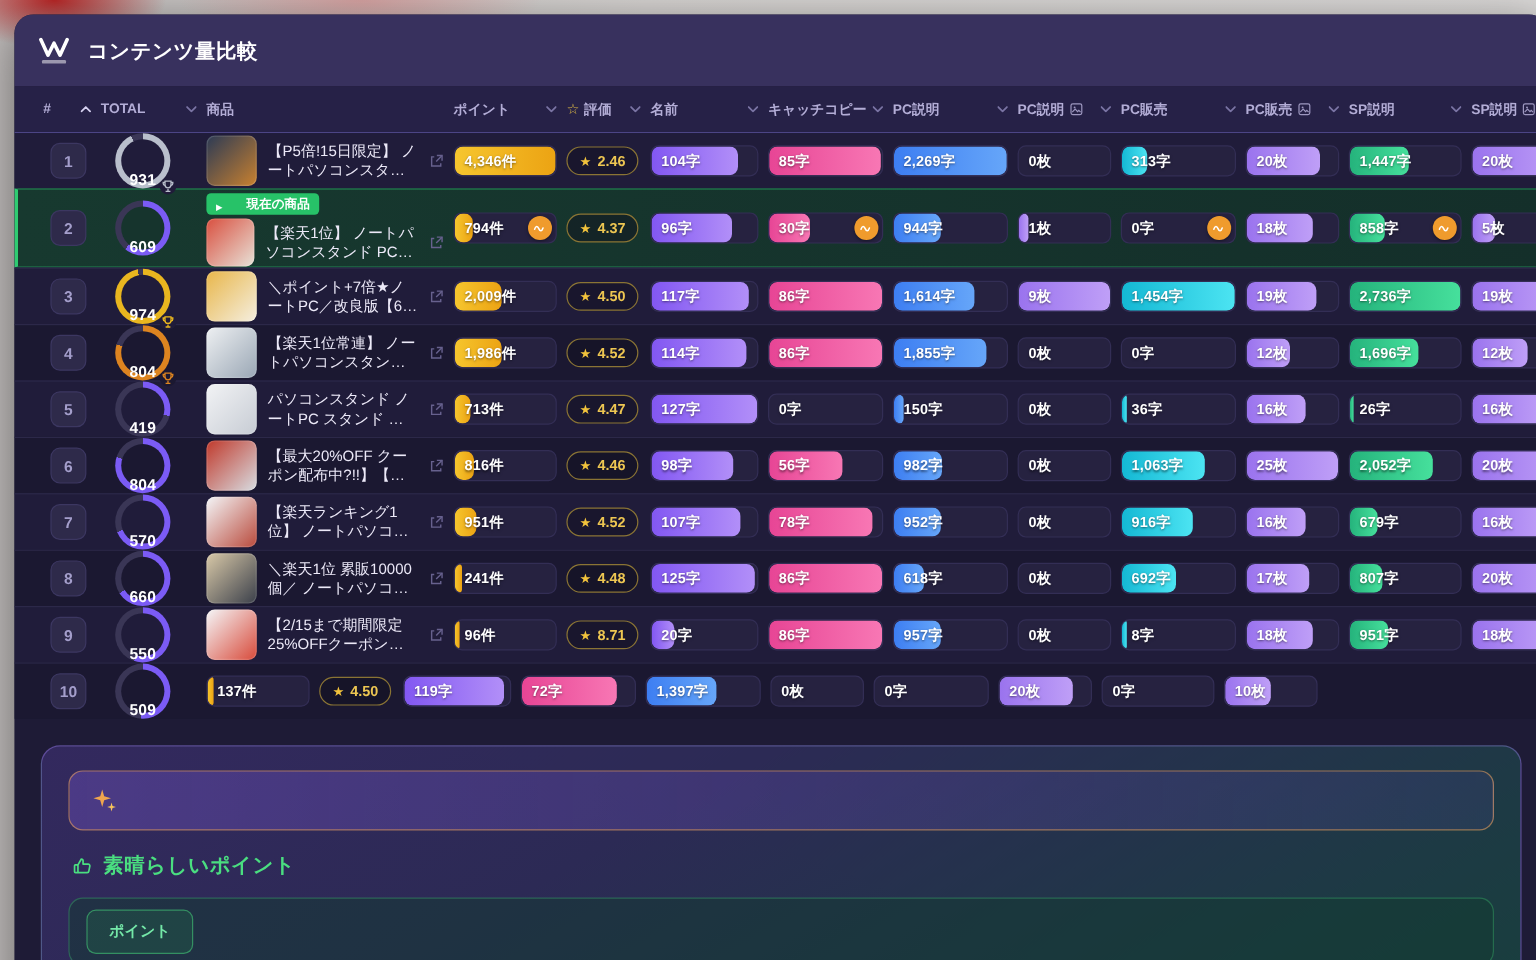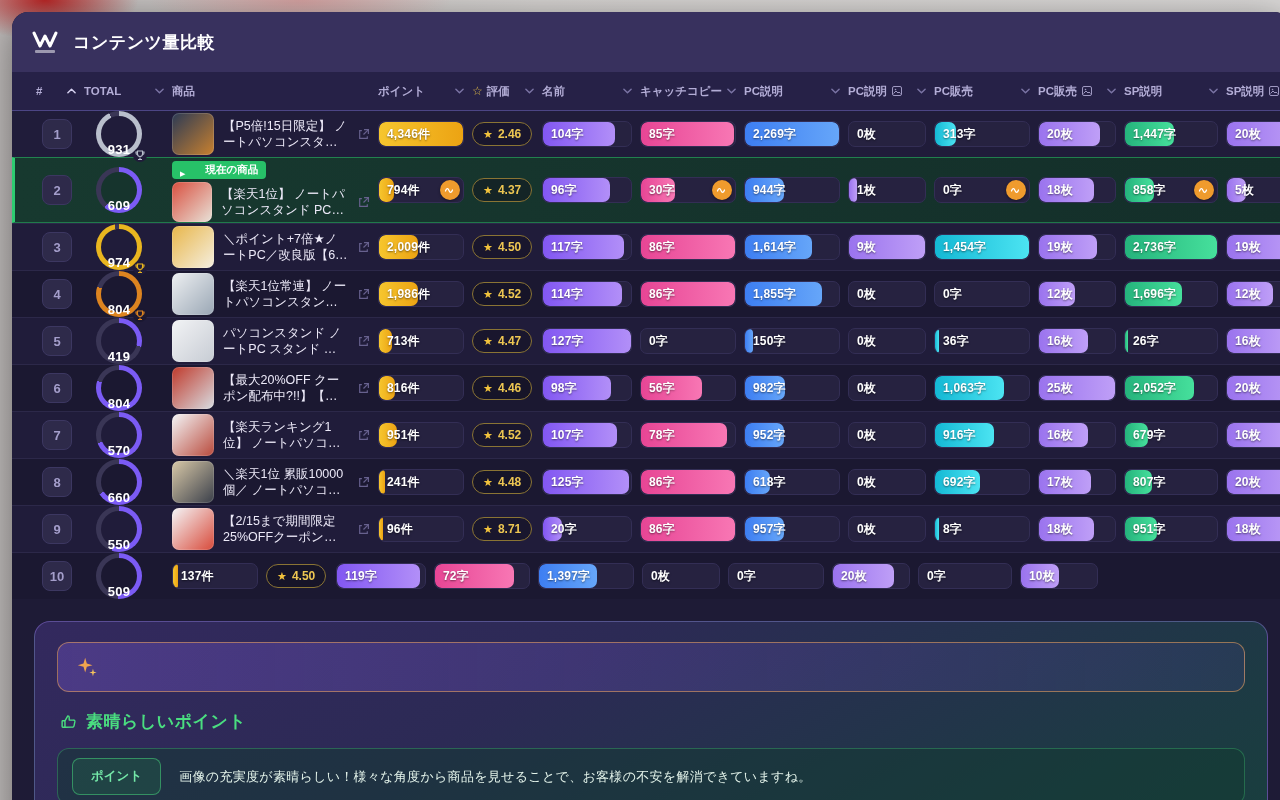--- a/index.html
+++ b/index.html
@@ -1086,17 +1086,16 @@
       </svg>
     </div>
     <div class="goodrow">
       <svg width="17" height="17" viewBox="0 0 24 24" fill="none" stroke="#4ade80" stroke-width="2" stroke-linejoin="round">
         <path d="M7 11v9H4a1 1 0 0 1-1-1v-7a1 1 0 0 1 1-1h3zm0 0l4-7a2 2 0 0 1 2 2v4h6a2 2 0 0 1 2 2.3l-1.2 6A2 2 0 0 1 17.8 20H7"></path>
       </svg>
       <div class="goodlabel">素晴らしいポイント</div>
     </div>
     <div class="card">
       <div class="cardtag">ポイント</div>
-      <div class="cardtext">画像の充実度が素晴らしい！様々な角度から商品を見せることで、お客様の不安を解消できていますね。</div>
     </div>
 
   </div>
 </div>
 
 </body></html>

